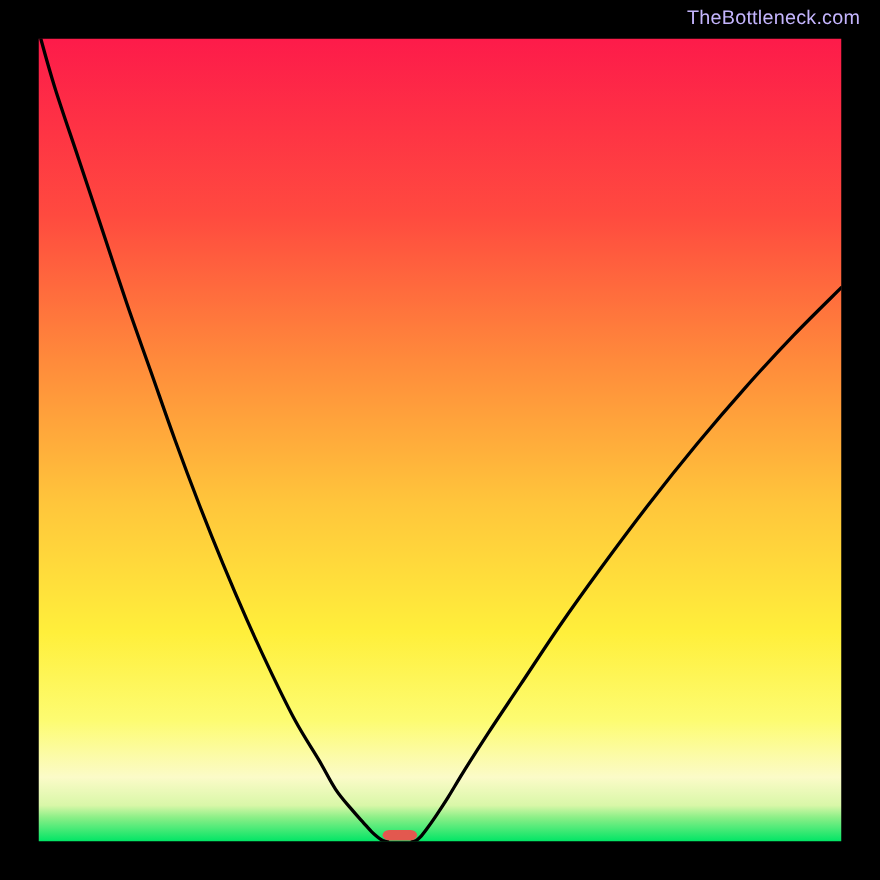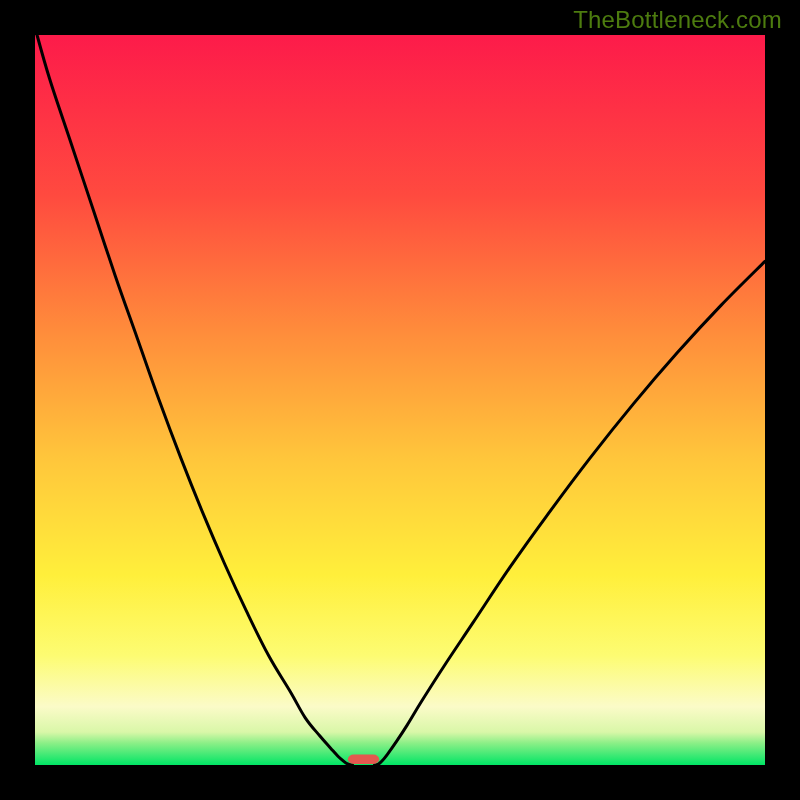--- a/index.html
+++ b/index.html
@@ -23,22 +23,22 @@
     position: absolute;
     left: 0;
     top: 0;
     width: 730px;
     height: 730px;
   }
   .watermark {
     position: absolute;
     top: 6px;
     right: 18px;
-    color: #4d7c0f;
-    font-size: 24px;
+    color: #c4b5fd;
+    font-size: 18px;
     font-weight: 500;
     letter-spacing: 0.2px;
     font-family: Arial, Helvetica, sans-serif;
   }
 </style>
 </head>
 <body>
 
 <div class="watermark">TheBottleneck.com</div>
 

